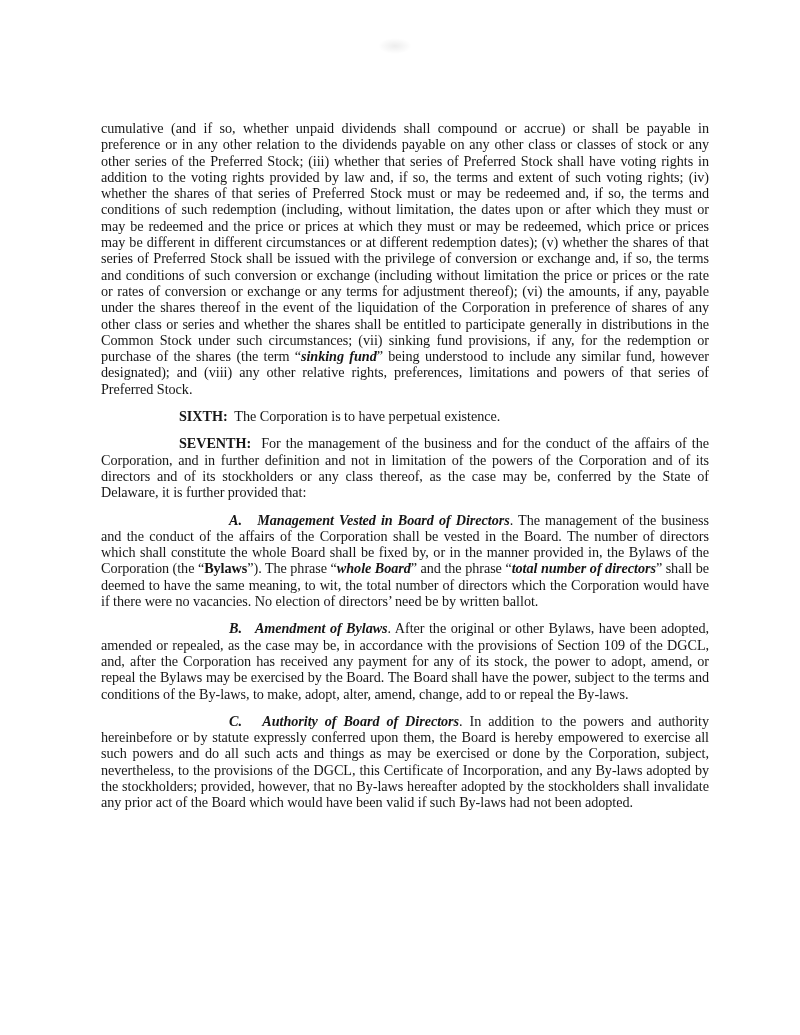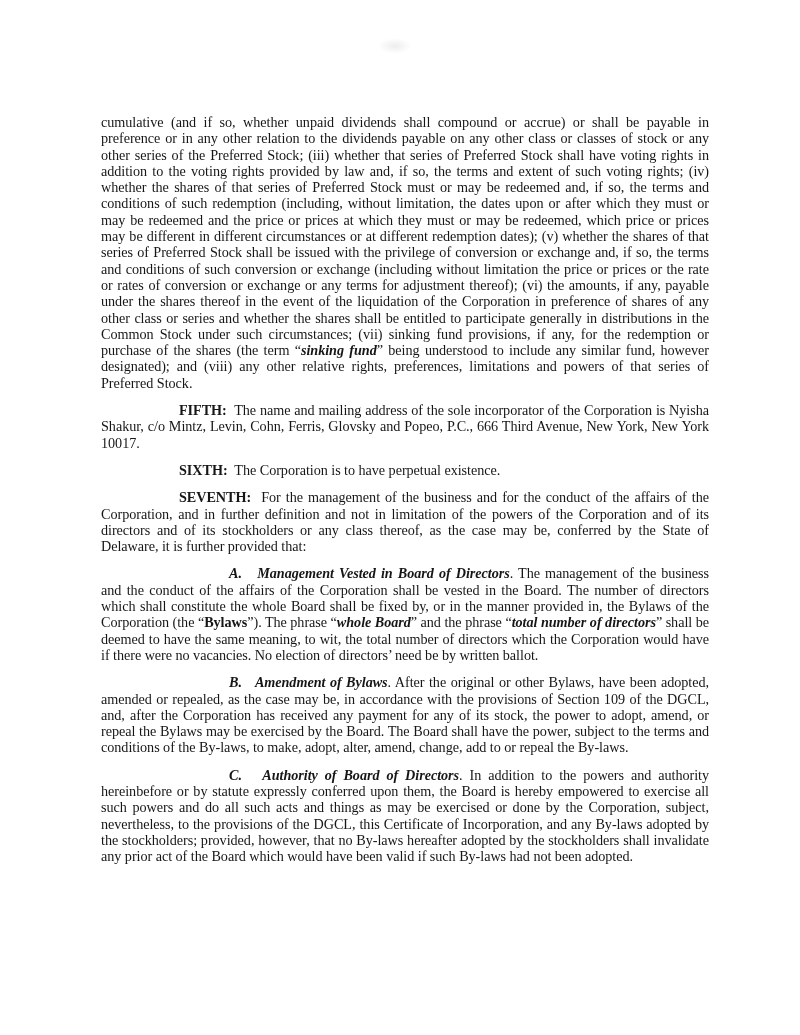--- a/index.html
+++ b/index.html
@@ -29,38 +29,37 @@
     position: absolute;
     left: 101px;
     top: 114px;
     width: 608px;
     font-size: 14.2px;
     line-height: 16.3px;
     text-align: justify;
     letter-spacing: -0.05px;
   }
   .para {
-    margin: 0 0 11px 0;
+    margin: 6px 0 11px 0;
   }
   .indent-sm { text-indent: 78px; }
   .indent-lg { text-indent: 128px; }
   .b  { font-weight: bold; }
   .bi { font-weight: bold; font-style: italic; }
 </style>
 </head>
 <body>
 
 <div class="page">
   <div class="smudge"></div>
 
   <div class="content">
 
     <p class="para"><span>cumulative (and if so, whether unpaid dividends shall compound or accrue) or shall be payable in preference or in any other relation to the dividends payable on any other class or classes of stock or any other series of the Preferred Stock; (iii) whether that series of Preferred Stock shall have voting rights in addition to the voting rights provided by law and, if so, the terms and extent of such voting rights; (iv) whether the shares of that series of Preferred Stock must or may be redeemed and, if so, the terms and conditions of such redemption (including, without limitation, the dates upon or after which they must or may be redeemed and the price or prices at which they must or may be redeemed, which price or prices may be different in different circumstances or at different redemption dates); (v) whether the shares of that series of Preferred Stock shall be issued with the privilege of conversion or exchange and, if so, the terms and conditions of such conversion or exchange (including without limitation the price or prices or the rate or rates of conversion or exchange or any terms for adjustment thereof); (vi) the amounts, if any, payable under the shares thereof in the event of the liquidation of the Corporation in preference of shares of any other class or series and whether the shares shall be entitled to participate generally in distributions in the Common Stock under such circumstances; (vii) sinking fund provisions, if any, for the redemption or purchase of the shares (the term “</span><span class="bi">sinking fund</span><span>” being understood to include any similar fund, however designated); and (viii) any other relative rights, preferences, limitations and powers of that series of Preferred Stock.</span></p>
 
-    <p class="para indent-sm"><span class="b">FIFTH:</span><span>&nbsp; The name and mailing address of the sole incorporator of the Corporation is Nyisha Shakur, c/o Mintz, Levin, Cohn, Ferris, Glovsky and Popeo, P.C., 666 Third Avenue, New York, New York 10017.</span></p>
 
     <p class="para indent-sm"><span class="b">SIXTH:</span><span>&nbsp; The Corporation is to have perpetual existence.</span></p>
 
     <p class="para indent-sm"><span class="b">SEVENTH:</span><span>&nbsp; For the management of the business and for the conduct of the affairs of the Corporation, and in further definition and not in limitation of the powers of the Corporation and of its directors and of its stockholders or any class thereof, as the case may be, conferred by the State of Delaware, it is further provided that:</span></p>
 
     <p class="para indent-lg"><span class="bi">A.&nbsp;&nbsp; Management Vested in Board of Directors</span><span>.  The management of the business and the conduct of the affairs of the Corporation shall be vested in the Board.  The number of directors which shall constitute the whole Board shall be fixed by, or in the manner provided in, the Bylaws of the Corporation (the “</span><span class="b">Bylaws</span><span>”).  The phrase “</span><span class="bi">whole Board</span><span>” and the phrase “</span><span class="bi">total number of directors</span><span>” shall be deemed to have the same meaning, to wit, the total number of directors which the Corporation would have if there were no vacancies.  No election of directors’ need be by written ballot.</span></p>
 
     <p class="para indent-lg"><span class="bi">B.&nbsp;&nbsp; Amendment of Bylaws</span><span>.  After the original or other Bylaws, have been adopted, amended or repealed, as the case may be, in accordance with the provisions of Section 109 of the DGCL, and, after the Corporation has received any payment for any of its stock, the power to adopt, amend, or repeal the Bylaws may be exercised by the Board.  The Board shall have the power, subject to the terms and conditions of the By-laws, to make, adopt, alter, amend, change, add to or repeal the By-laws.</span></p>
 
     <p class="para indent-lg"><span class="bi">C.&nbsp;&nbsp; Authority of Board of Directors</span><span>.  In addition to the powers and authority hereinbefore or by statute expressly conferred upon them, the Board is hereby empowered to exercise all such powers and do all such acts and things as may be exercised or done by the Corporation, subject, nevertheless, to the provisions of the DGCL, this Certificate of Incorporation, and any By-laws adopted by the stockholders; provided, however, that no By-laws hereafter adopted by the stockholders shall invalidate any prior act of the Board which would have been valid if such By-laws had not been adopted.</span></p>

